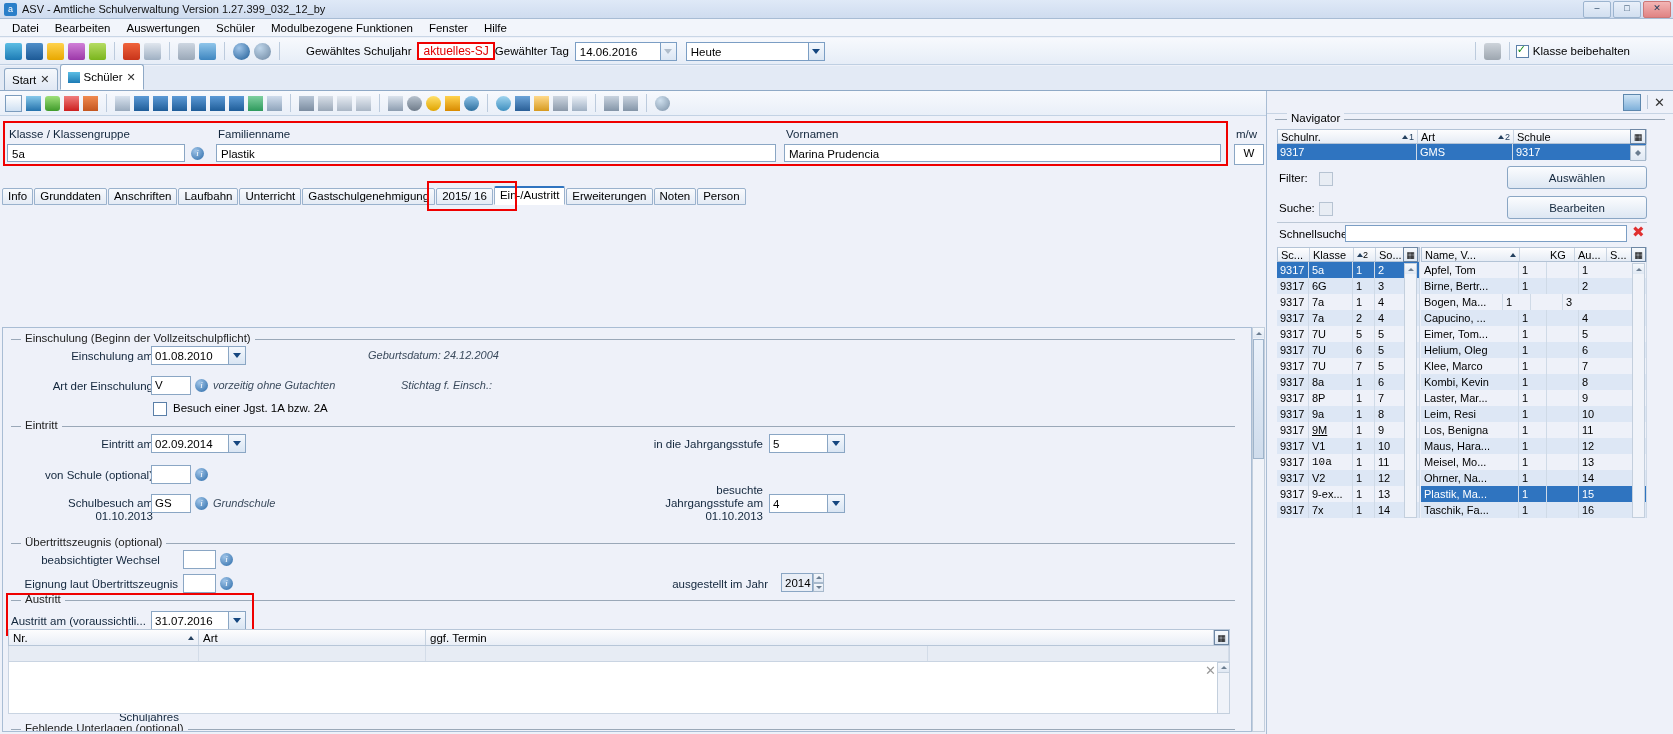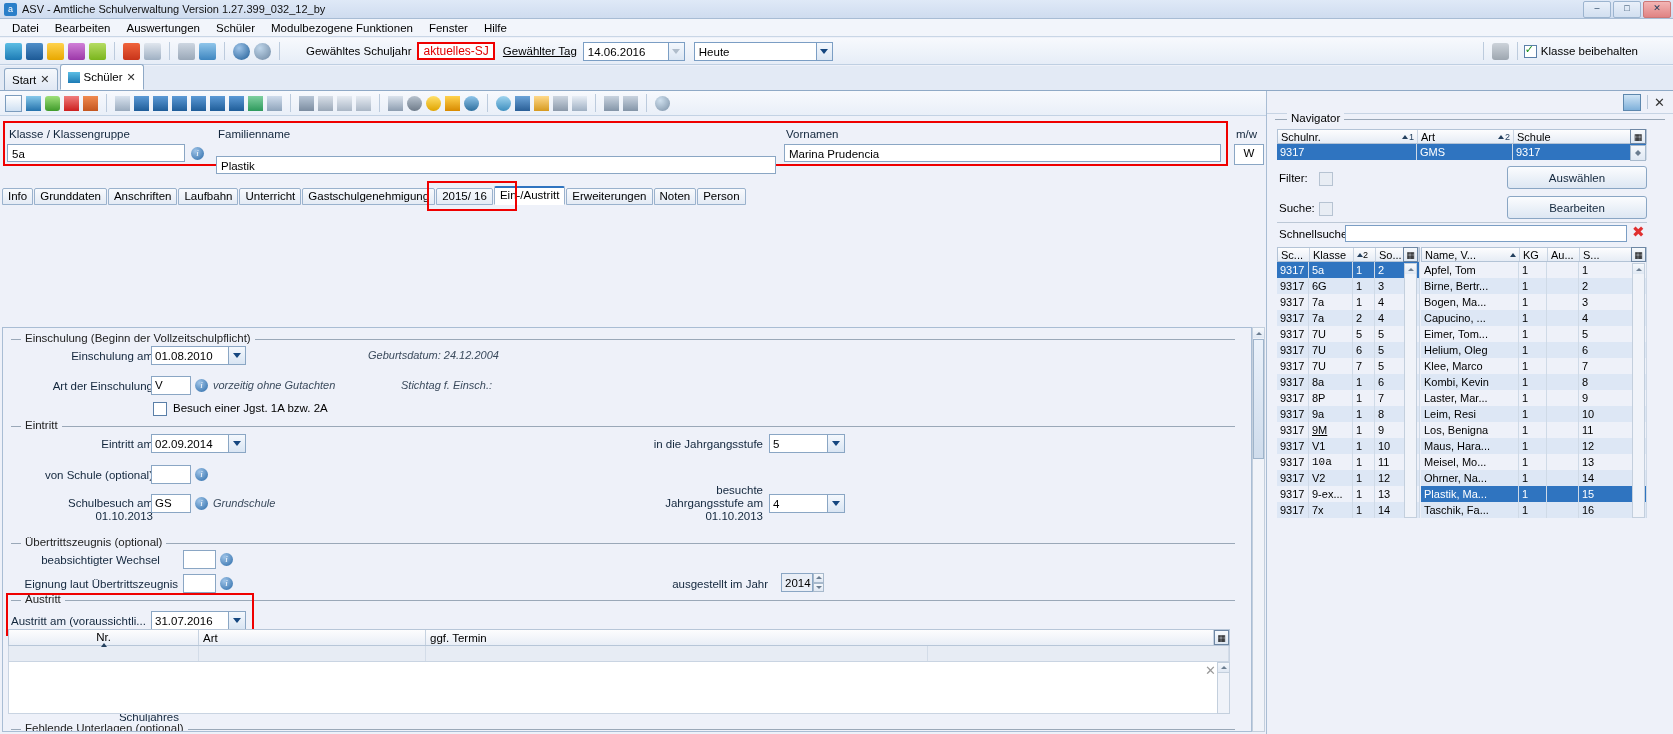--- a/index.html
+++ b/index.html
@@ -249,21 +249,21 @@
     <div class="tbicon" style="background:linear-gradient(#e0e6ee,#9fb0c3);"></div>
     <div class="sep"></div>
     <div class="tbicon" style="background:linear-gradient(#cdd6e1,#9aa8b8);"></div>
     <div class="tbicon" style="background:linear-gradient(#8fc5ea,#3e86c0);"></div>
     <div class="sep"></div>
     <div class="tbicon" style="border-radius:50%;background:radial-gradient(circle at 35% 30%,#9fc4e8,#1e5c96);"></div>
     <div class="tbicon" style="border-radius:50%;background:radial-gradient(circle at 35% 30%,#bfd6ea,#6d86a1);"></div>
     <div class="sep"></div>
     <div class="tlabel" style="margin-left:20px;">Gewähltes Schuljahr</div>
     <div class="redbox">aktuelles-SJ</div>
-    <div class="tlabel" style="margin-left:8px;text-decoration:underline;">Gewählter Tag</div>
+    <div class="tlabel" style="margin-left:0;">Gewählter Tag</div>
     <div class="combo">
       <div class="cfield" style="width:85px;">14.06.2016</div>
       <div class="carrow dis">
           <span class="arrw dis"></span>
         </div>
     </div>
     <div class="combo" style="margin-left:9px;">
       <div class="cfield" style="width:122px;">Heute</div>
       <div class="carrow">
           <span class="arrw"></span>
@@ -328,21 +328,21 @@
     <div class="t2" style="background:radial-gradient(circle at 35% 30%,#cfe0ee,#7b90a6);border-radius:50%;"></div>
   </div>
 
   <div class="main">
 
     <div class="hdrblock"></div>
     <div class="flabel" style="position:absolute;left:9px;top:12px;">Klasse / Klassengruppe</div>
     <div class="ftext" style="position:absolute;left:7px;top:28px;width:178px;">5a</div>
     <span class="iinfo" style="position:absolute;left:191px;top:31px;">i</span>
     <div class="flabel" style="position:absolute;left:218px;top:12px;">Familienname</div>
-    <div class="ftext" style="position:absolute;left:216px;top:40px;width:560px;">Plastik</div>
+    <div class="ftext" style="position:absolute;left:216px;top:28px;width:560px;">Plastik</div>
     <div class="flabel" style="position:absolute;left:786px;top:12px;">Vornamen</div>
     <div class="ftext" style="position:absolute;left:784px;top:28px;width:437px;">Marina Prudencia</div>
     <div class="flabel" style="position:absolute;left:1236px;top:12px;">m/w</div>
     <div class="mw" style="position:absolute;left:1234px;top:28px;">W</div>
 
 
     <div class="itabs" style="top:70px;">
       <div class="itab">Info</div>
       <div class="itab">Grunddaten</div>
       <div class="itab">Anschriften</div>
@@ -483,21 +483,21 @@
       <span class="iinfo" style="position:absolute;left:217px;top:356px;">i</span>
 
       <div class="grp" style="left:8px;top:401px;width:1224px;">
         <div class="gdash"></div>
         <div class="gtitle">Fehlende Unterlagen (optional)</div>
       </div>
     </div>
 
     <div class="tblwrap" style="top:513px;width:1222px;">
       <div class="tblhdr">
-        <div class="c" style="width:190px;flex-direction:column;">
+        <div class="c" style="width:190px;">
           <span>Nr.</span>
           <span class="caret-up"></span>
         </div>
         <div class="c" style="width:227px;">
           <span>Art</span>
         </div>
         <div class="c" style="flex:1;">
           <span>ggf. Termin</span>
         </div>
         <div class="gridbtn" style="margin:0;">▦</div>
@@ -712,21 +712,21 @@
       </div>
 
       <div style="position:absolute;left:146px;top:127px;width:226px;">
         <div class="gridhdr">
           <div class="c" style="width:98px;">
             <span>Name, V...</span>
             <span class="sortmark">
                 <span class="caret-up"></span>
               </span>
           </div>
-          <div class="c" style="width:28px;">
+          <div class="c" style="width:28px;margin-left:27px;">
             <span>KG</span>
           </div>
           <div class="c" style="width:32px;">
             <span>Au...</span>
           </div>
           <div class="c" style="flex:1;">
             <span>S...</span>
           </div>
         </div>
         <div id="student-rows">
@@ -736,21 +736,21 @@
               <div class="gcell" style="width: 32px;"></div>
               <div class="gcell" style="flex: 1 1 0%;">1</div>
             </div>
             <div class="grow alt">
               <div class="gcell" style="width: 98px;">Birne, Bertr...</div>
               <div class="gcell" style="width: 28px;">1</div>
               <div class="gcell" style="width: 32px;"></div>
               <div class="gcell" style="flex: 1 1 0%;">2</div>
             </div>
             <div class="grow">
-              <div class="gcell" style="width: 98px;">Bogen, Ma...</div>
+              <div class="gcell" style="width: 82px;">Bogen, Ma...</div>
               <div class="gcell" style="width: 28px;">1</div>
               <div class="gcell" style="width: 32px;"></div>
               <div class="gcell" style="flex: 1 1 0%;">3</div>
             </div>
             <div class="grow alt">
               <div class="gcell" style="width: 98px;">Capucino, ...</div>
               <div class="gcell" style="width: 28px;">1</div>
               <div class="gcell" style="width: 32px;"></div>
               <div class="gcell" style="flex: 1 1 0%;">4</div>
             </div>

